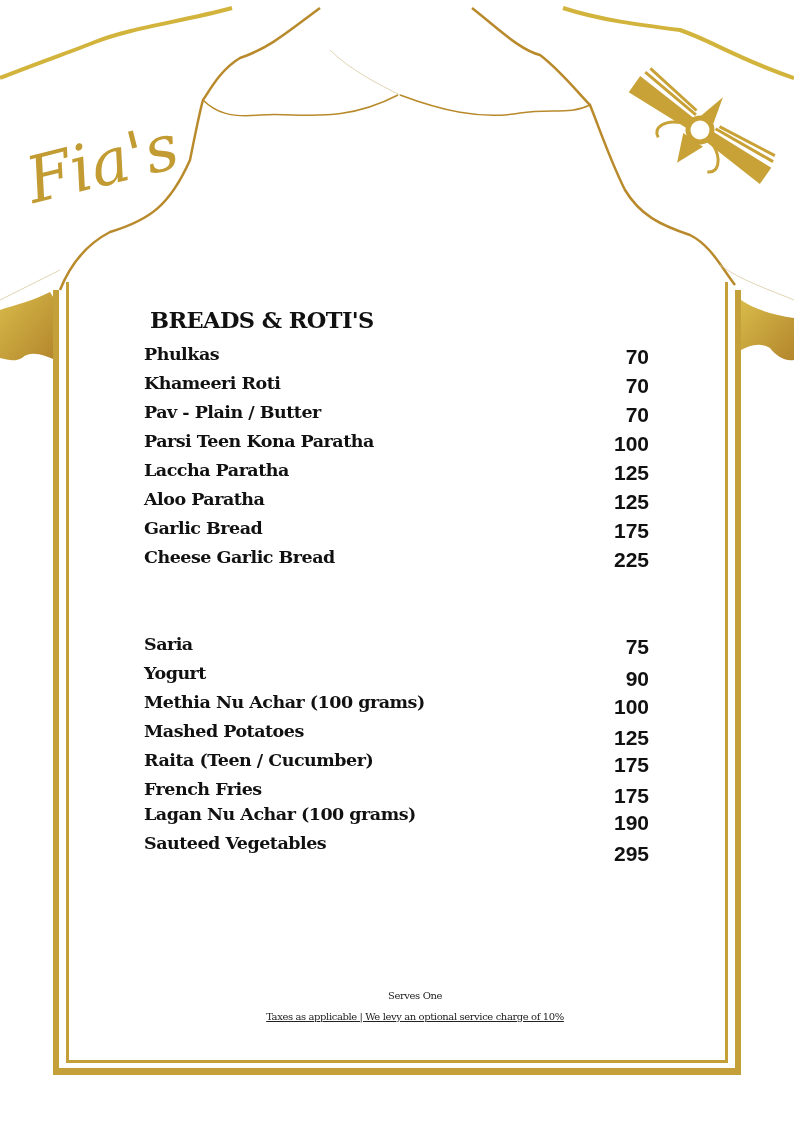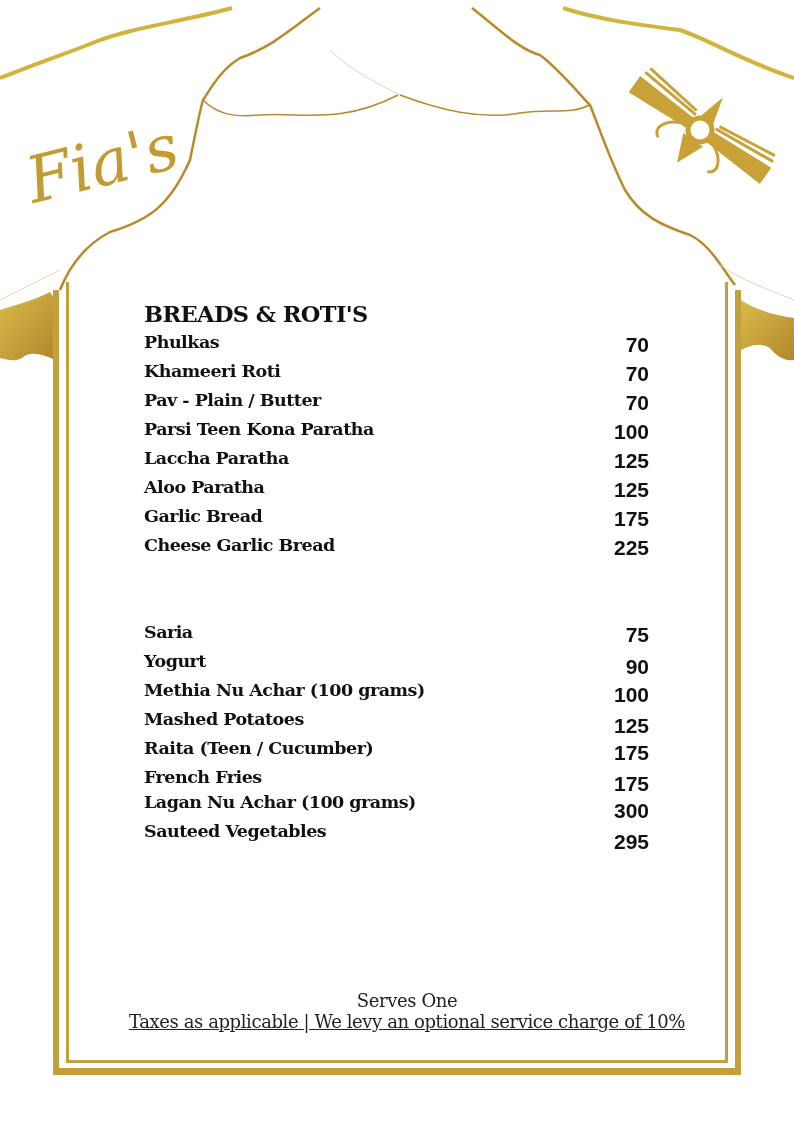--- a/index.html
+++ b/index.html
@@ -4,28 +4,28 @@
 <style>
   html, body { margin:0; padding:0; background:#ffffff; }
   body { width:794px; height:1123px; position:relative; overflow:hidden; }
   .deco { position:absolute; left:0; top:0; width:794px; height:1123px; pointer-events:none; }
   .frame-outer { position:absolute; left:53px; top:290px; width:676px; height:778px;
     border-left:6px solid #c4a03a; border-right:6px solid #c4a03a; border-bottom:7px solid #c4a03a; }
   .frame-inner { position:absolute; left:66px; top:282px; width:656px; height:778px;
     border-left:3px solid #c4a03a; border-right:3px solid #c4a03a; border-bottom:3px solid #c4a03a; }
   .content { position:absolute; left:144px; top:297px; width:505px; }
   .section-title { font-family:"DejaVu Serif", serif; font-weight:bold; font-size:22.5px;
-    color:#111; letter-spacing:-0.6px; margin:0; height:34px; line-height:34px; }
+    color:#111; letter-spacing:-0.6px; margin:6px; height:34px; line-height:34px; }
   .row { position:relative; height:29px;text-align:right; }
   .item-name { position:absolute; left:0; top:0; font-family:"DejaVu Serif", serif; font-weight:bold;
     font-size:17.5px; color:#111; letter-spacing:-0.5px; line-height:22px; white-space:nowrap; }
   .item-price { position:absolute; right:0; top:3px; font-family:"Liberation Sans", sans-serif;
     font-weight:bold; font-size:21px; color:#111; line-height:22px; }
-  .footer { position:absolute; left:66px; width:682px; text-align:center;
-    font-family:"DejaVu Serif", serif; font-size:18px; color:#222; letter-spacing:-0.4px; }
+  .footer { position:absolute; left:74px; width:682px; text-align:center;
+    font-family:"DejaVu Serif", serif; font-size:10px; color:#222; letter-spacing:-0.4px; }
 </style>
 </head>
 <body>
 
 <svg class="deco" viewBox="0 0 794 1123" xmlns="http://www.w3.org/2000/svg">
   <defs>
     <linearGradient id="g1" x1="0" y1="0" x2="1" y2="1">
       <stop offset="0" stop-color="#d8bb4a"></stop>
       <stop offset="1" stop-color="#b3862c"></stop>
     </linearGradient>
@@ -121,21 +121,21 @@
     <div class="row">
         <span class="item-name">Raita (Teen / Cucumber)</span>
         <span class="item-price" style="top:5px;">175</span>
       </div>
     <div class="row" style="height:25px;">
         <span class="item-name">French Fries</span>
         <span class="item-price" style="top:7px;">175</span>
       </div>
     <div class="row">
         <span class="item-name">Lagan Nu Achar (100 grams)</span>
-        <span class="item-price" style="top:9px;">300</span>
+        <span class="item-price" style="top:9px;">190</span>
       </div>
     <div class="row">
         <span class="item-name">Sauteed Vegetables</span>
         <span class="item-price" style="top:11px;">295</span>
       </div>
   </div>
 </div>
 
 <div class="footer" style="top:990px;">Serves One</div>
 <div class="footer" style="top:1011px;text-decoration:underline;">Taxes as applicable | We levy an optional service charge of 10%</div>

